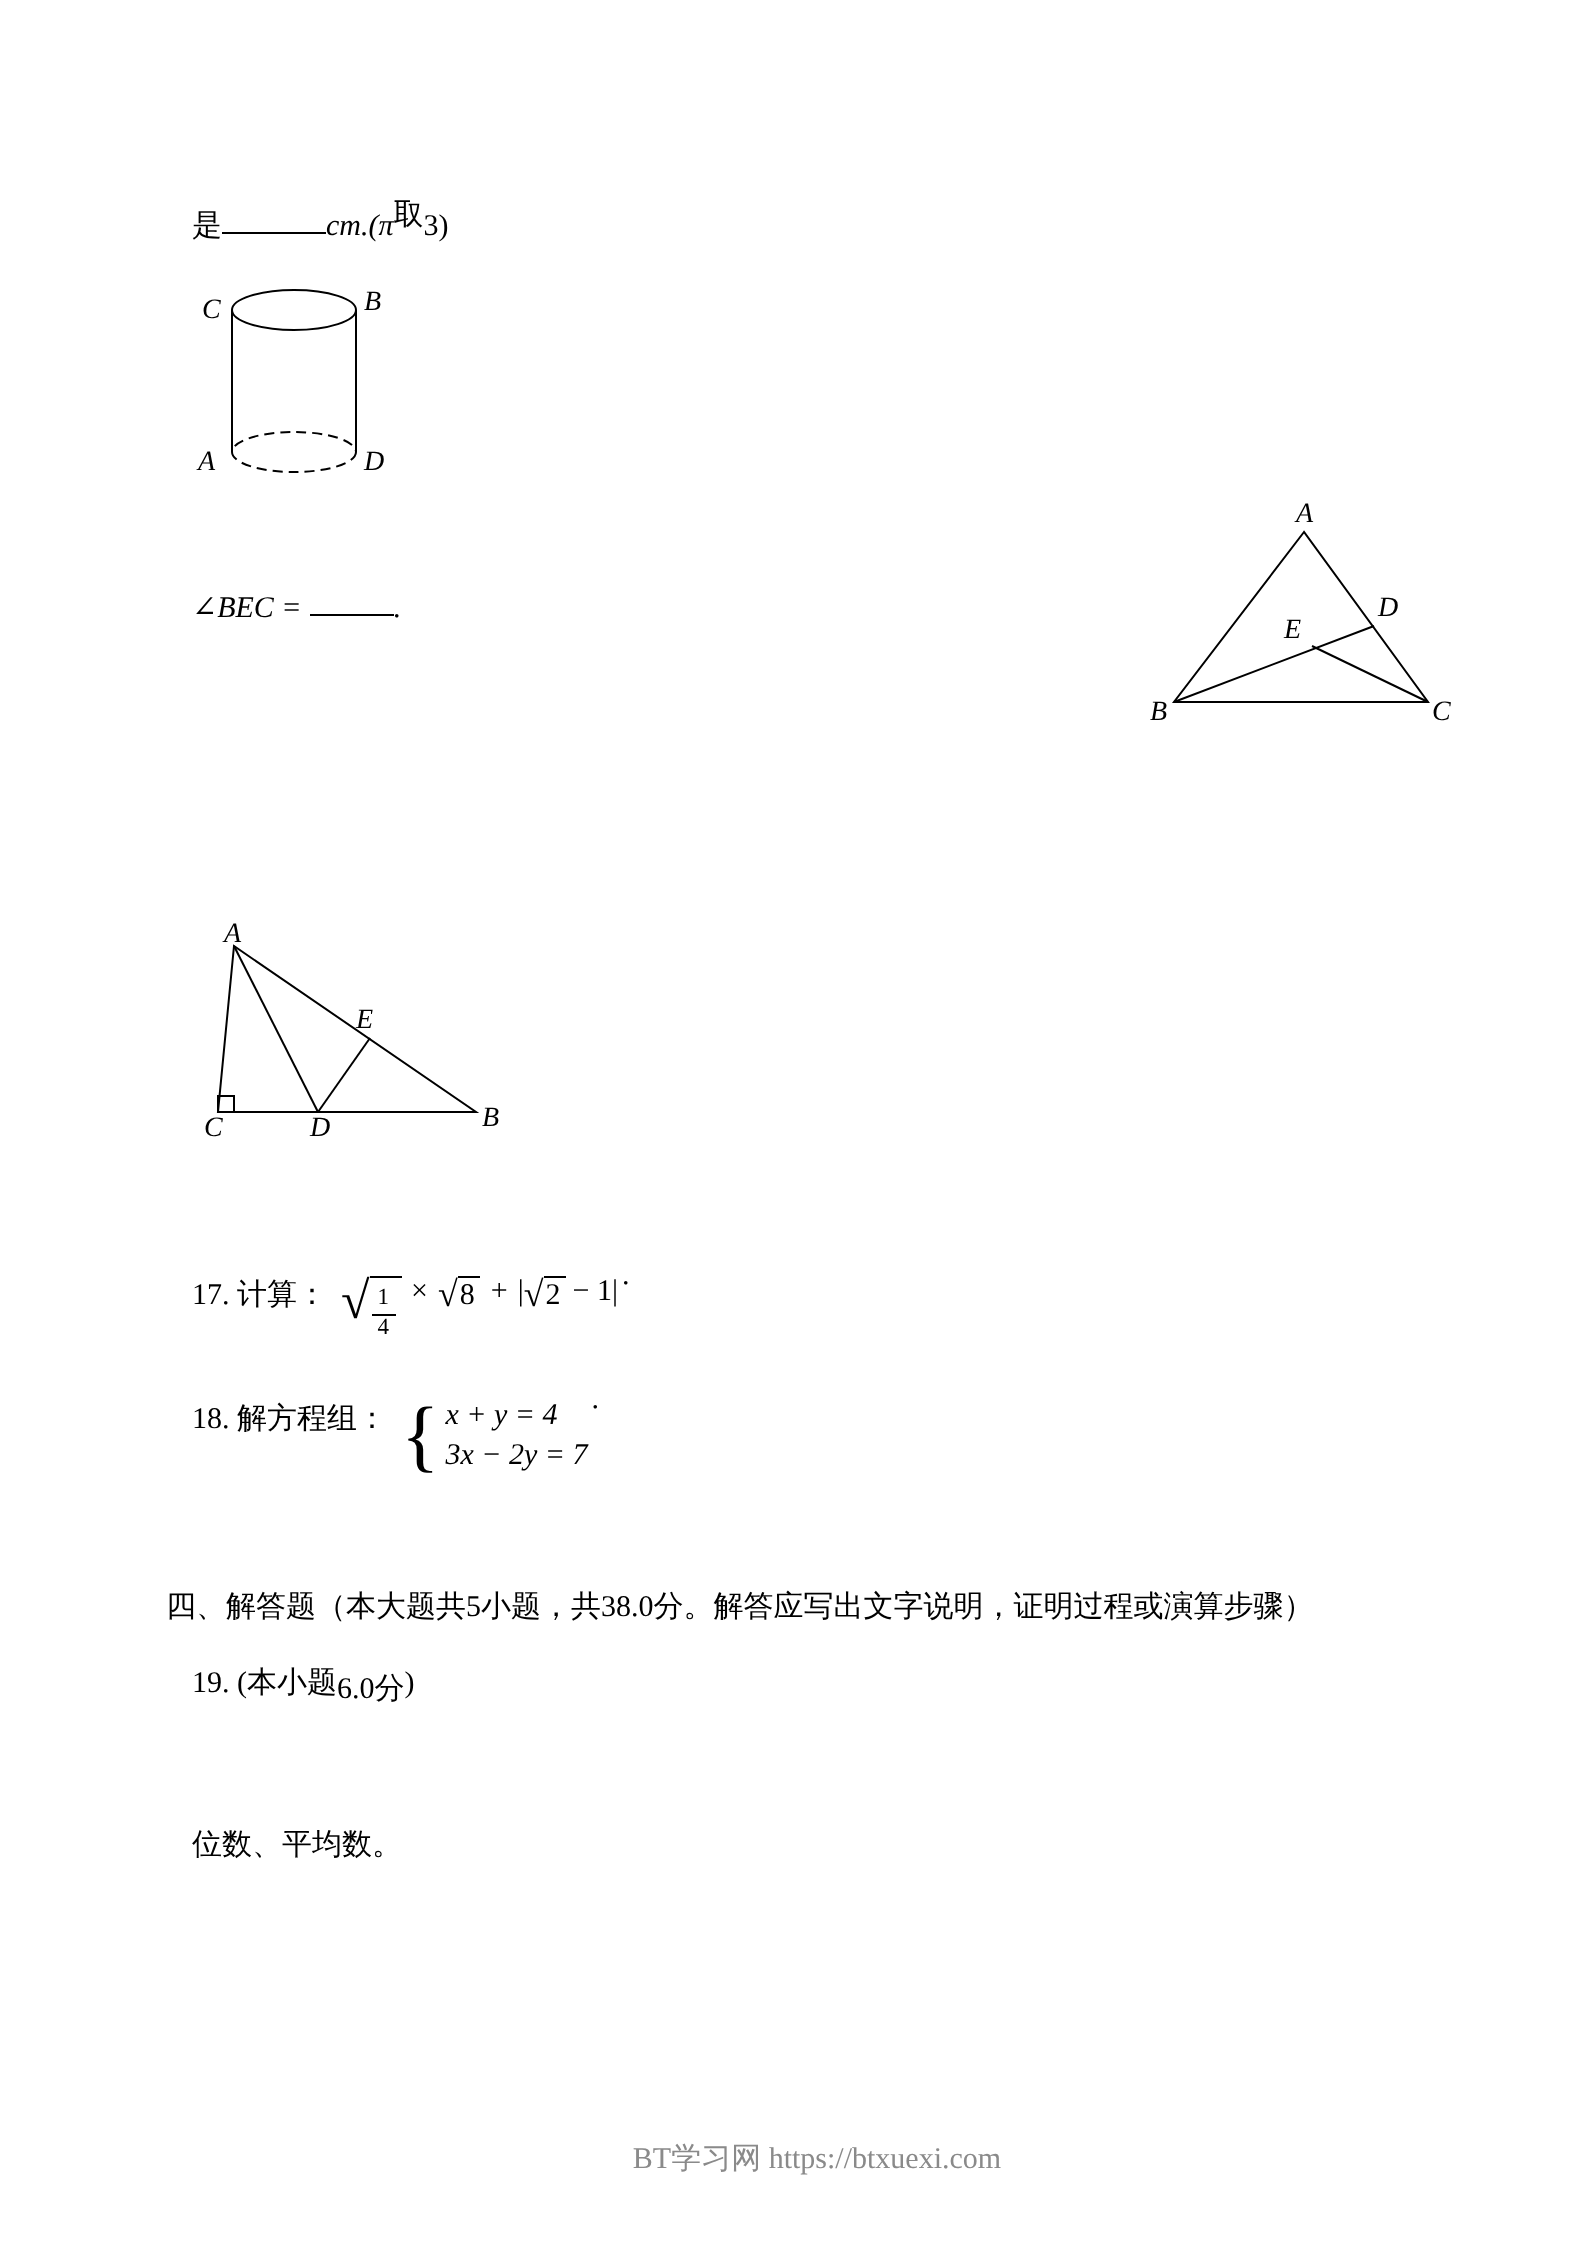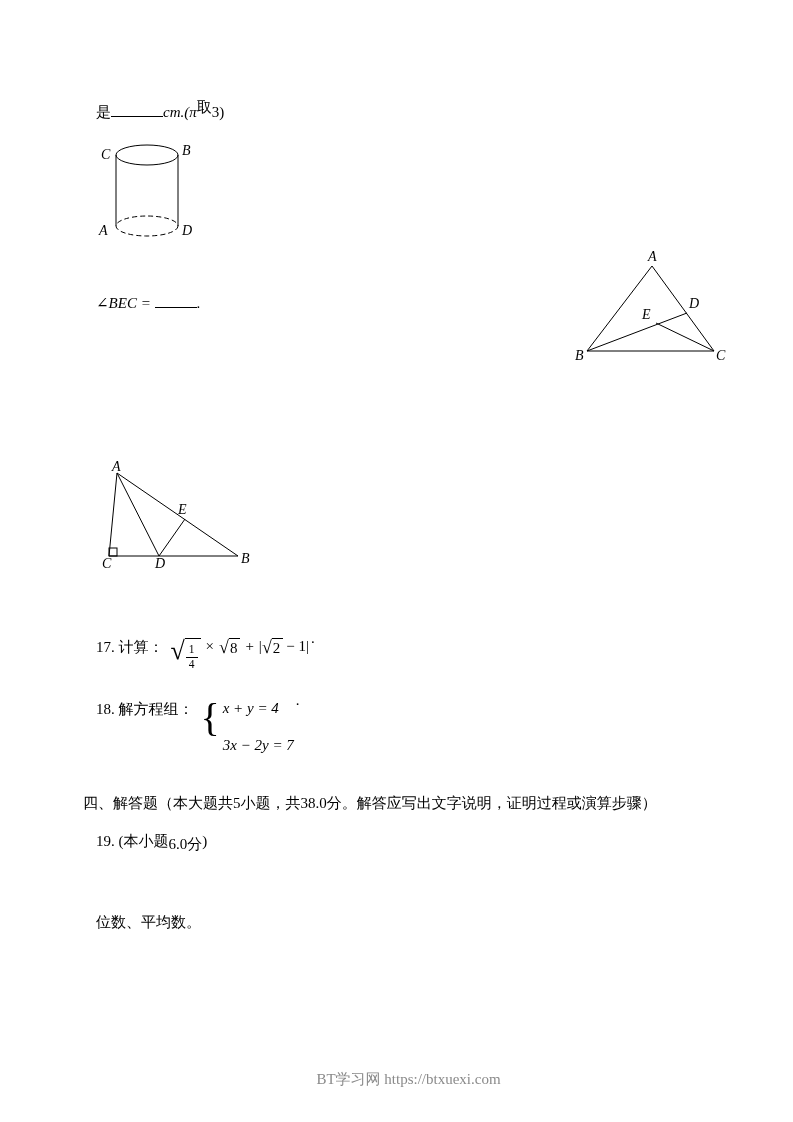--- a/index.html
+++ b/index.html
@@ -15,21 +15,21 @@
   .supdot{position:relative;top:-8px;margin-left:2px;}
   .fline{display:inline-flex;align-items:flex-start;}
   .gapr{margin-right:7px;}
   .sqrt-b{font-size:26px;font-style:normal;line-height:1;}
   .sqrt-s{font-size:18px;font-style:normal;line-height:1;}
   .overl{display:inline-block;border-top:1px solid #000;padding:1px 3px 0 1px;}
   .frac{display:inline-flex;flex-direction:column;align-items:center;font-size:11.5px;line-height:1.2;font-style:normal;}
   .frac .num{border-bottom:1px solid #000;padding:0 3px;}
   .op{margin:0 5px;font-style:normal;}
   .brace{font-size:40px;font-weight:300;line-height:.9;margin-right:3px;font-style:normal;}
-  .eqcol{display:inline-flex;flex-direction:column;gap:20px;font-style:italic;}
+  .eqcol{display:inline-flex;flex-direction:column;gap:3px;font-style:italic;}
   svg{overflow:visible;}
   svg text{font-family:"Liberation Serif","DejaVu Serif",serif;font-style:italic;font-size:14px;}
   .footer{color:#8a8a8a;text-align:center;}
 </style>
 </head>
 <body>
 
 <div class="page">
 
   <div class="abs" style="left:96px;top:101px">

